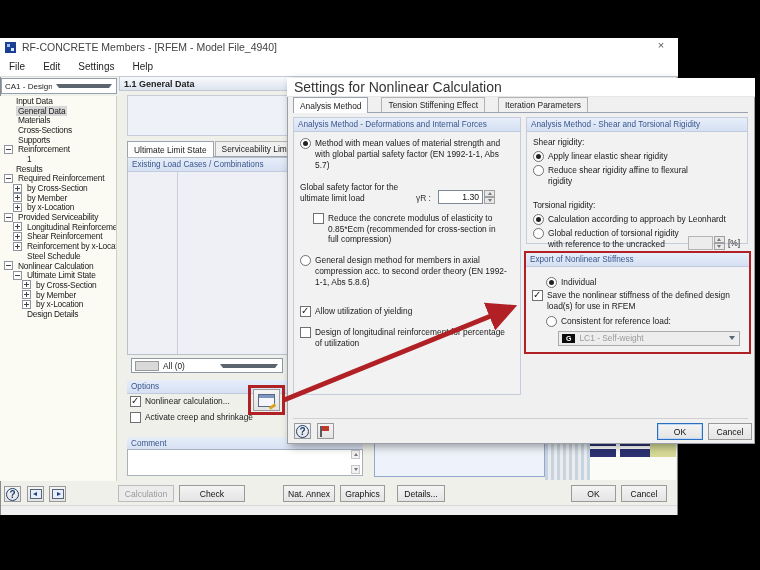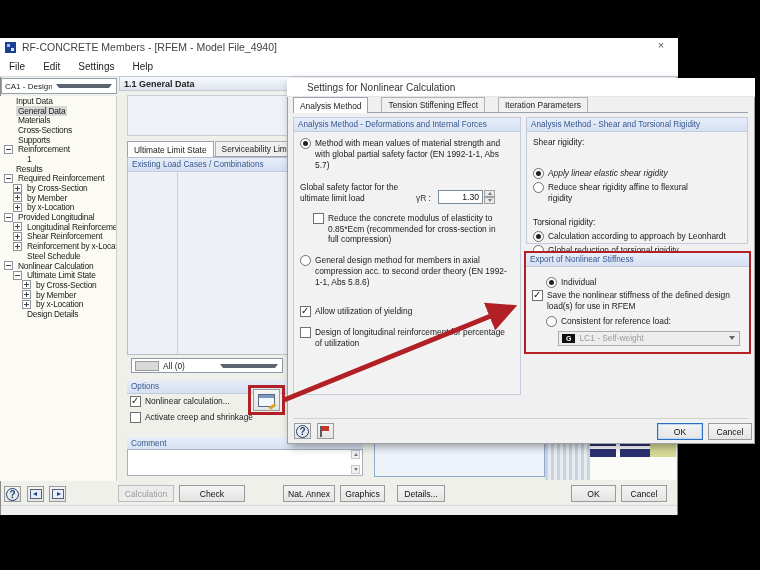--- a/index.html
+++ b/index.html
@@ -76,21 +76,21 @@
   .iconbtn{width:17px;height:16px;}
   .qmark{font-size:10px;font-weight:bold;color:#1a3e6e;border:1px solid #1a3e6e;border-radius:50%;width:11px;height:11px;line-height:11px;text-align:center;}
   .sheet{width:10px;height:8px;border:1px solid #55637a;background:#e8eef8;position:relative;}
   .sheet::after{content:"";position:absolute;top:2px;left:2px;width:0;height:0;}
   .sheet.prev::after{border-top:2.5px solid transparent;border-bottom:2.5px solid transparent;border-right:4px solid #1c3f94;}
   .sheet.next::after{border-top:2.5px solid transparent;border-bottom:2.5px solid transparent;border-left:4px solid #1c3f94;left:4px;}
   #statusbar{left:1px;top:505px;width:676px;height:9px;background:#f0f0f0;border-top:1px solid #d8d8d8;z-index:11;}
   
   #dlg{left:287px;top:78px;width:468px;height:366px;background:#f0f0f0;border:1px solid #9aa0a6;box-sizing:border-box;z-index:30;box-shadow:3px 3px 8px rgba(0,0,0,.35);}
   #dlgtitle{left:287px;top:78px;width:468px;height:18px;background:#fff;border-bottom:1px solid #e6e6e6;display:flex;align-items:center;z-index:31;}
-  #dlgtitle span{font-size:10px;color:#333;padding-left:20px;}
+  #dlgtitle span{font-size:14px;color:#333;padding-left:7px;}
   #dlgtabs{left:293px;top:96px;width:455px;height:17px;border-bottom:1px solid #9aa4b0;box-sizing:border-box;z-index:31;gap:12px;}
   .grpbox{border:1px solid #c3cddc;background:#f2f2f2;box-sizing:border-box;z-index:31;}
   #grpdeform{left:293px;top:117px;width:228px;height:278px;}
   #grpshear{left:526px;top:117px;width:222px;height:127px;}
   #grpexport{left:524px;top:251px;width:227px;height:103px;border:2px solid #b02025;background:#f2f2f2;box-sizing:border-box;z-index:31;}
   .gpad{padding:3px 7px 0 6px;}
   .row2{display:flex;align-items:flex-start;}
   .dlbl{font-size:8.4px;color:#1a1a1a;line-height:1.3;}
   .numin{background:#fff;border:1px solid #7a8a99;height:14px;box-sizing:border-box;font-size:8.6px;color:#111;text-align:right;padding:1px 3px 0 10px;}
   .spin{width:11px;height:14px;display:flex;flex-direction:column;box-sizing:border-box;margin-left:1px;}
@@ -181,21 +181,21 @@
     <div class="trow l2">
         <span class="exp plus"></span>
         <span class="tl">by Member</span>
       </div>
     <div class="trow l2">
         <span class="exp plus"></span>
         <span class="tl">by x-Location</span>
       </div>
     <div class="trow l1">
         <span class="exp minus"></span>
-        <span class="tl">Provided Longitudinal</span>
+        <span class="tl">Provided Serviceability</span>
       </div>
     <div class="trow l2">
         <span class="exp plus"></span>
         <span class="tl">Longitudinal Reinforcement</span>
       </div>
     <div class="trow l2">
         <span class="exp plus"></span>
         <span class="tl">Shear Reinforcement</span>
       </div>
     <div class="trow l2">
@@ -365,21 +365,21 @@
       </div>
     </div>
   </div>
 
   <div class="abs grpbox" id="grpshear">
     <div class="grouphdr">
         <span>Analysis Method - Shear and Torsional Rigidity</span>
       </div>
     <div class="gpad">
       <div class="dlbl" style="margin-top:2px;">Shear rigidity:</div>
-      <div class="row2" style="margin-top:20px;font-style:italic;">
+      <div class="row2" style="margin-top:3px;">
         <span class="rad on"></span>
         <span class="dlbl">Apply linear elastic shear rigidity</span>
       </div>
       <div class="row2" style="margin-top:3px;">
         <span class="rad"></span>
         <span class="dlbl" style="width:150px;">Reduce shear rigidity affine to flexural rigidity</span>
       </div>
       <div class="dlbl" style="margin-top:13px;">Torsional rigidity:</div>
       <div class="row2" style="margin-top:3px;">
         <span class="rad on"></span>

